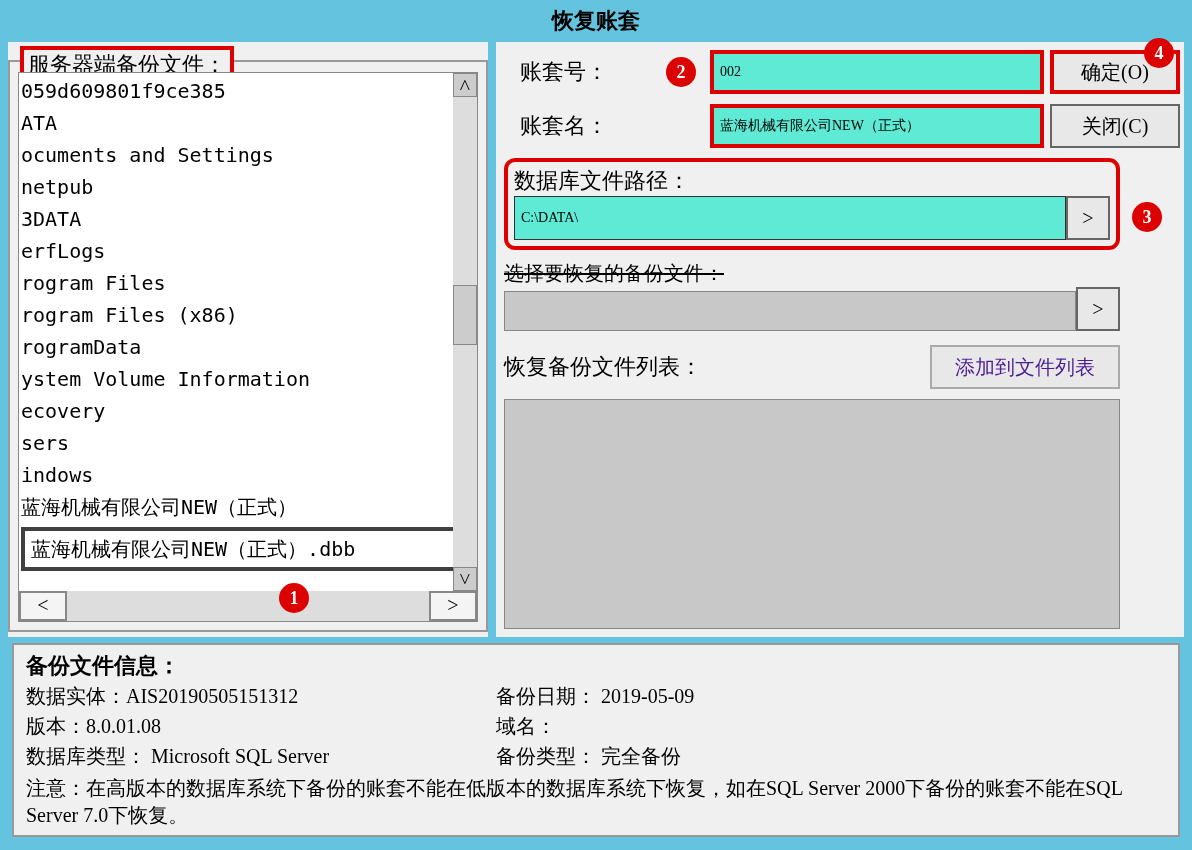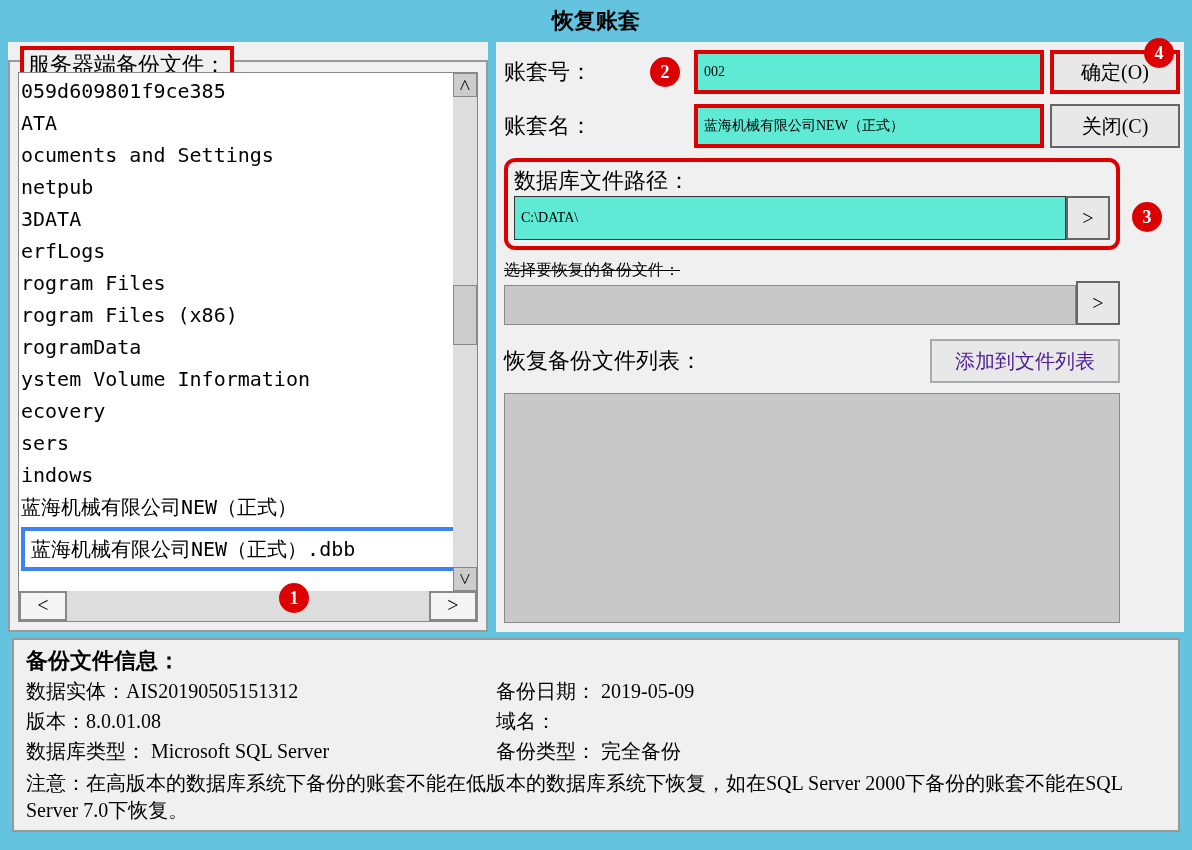--- a/index.html
+++ b/index.html
@@ -15,38 +15,38 @@
     .groupbox { border: 2px solid #999; position: relative; margin-top: 18px;
                 padding: 10px 8px 8px 8px; background: #f0f0f0; }
     .groupbox .legend { position: absolute; top: -16px; left: 10px; background: #f0f0f0;
                         padding: 0 4px; font-size: 22px; }
 
     .filelist-box { background: #fff; border: 1px solid #888; height: 550px; position: relative;
                     overflow: hidden; }
     .filelist-items { padding: 2px; font-family: Consolas, monospace; font-size: 20px;
                       line-height: 32px; }
     .filelist-items div { white-space: nowrap; }
-    .selected-file { border: 4px solid #3b82f6; margin: 4px 8px 4px 0; padding: 2px 6px;
+    .selected-file { border: 4px solid #404040; margin: 4px 8px 4px 0; padding: 2px 6px;
                      background: #fff; font-family: Consolas, monospace; font-size: 20px; }
 
     .vscroll { position: absolute; right: 0; top: 0; width: 24px; height: calc(100% - 30px);
                background: #ddd; display: flex; flex-direction: column; }
     .vscroll .arrow, .vscroll .thumb { background: #ccc; border: 1px solid #888;
                                         text-align: center; height: 24px; line-height: 22px; }
     .vscroll .track { flex: 1; position: relative; }
     .vscroll .thumb { position: absolute; width: 100%; }
 
     .hscroll { position: absolute; left: 0; bottom: 0; right: 0; height: 30px; background: #eee;
                display: flex; }
     .hscroll .hbtn { width: 48px; border: 2px solid #888; background: #f4f4f4;
                      text-align: center; line-height: 24px; }
     .hscroll .htrack { flex: 1; background: #ddd; }
 
     .row { display: flex; align-items: center; margin-bottom: 10px; gap: 6px; }
-    .row label { width: 140px; font-size: 22px; }
+    .row label { width: 140px; font-size: 22px; margin-left: 16px; }
     .input-box { height: 44px; background: #5eead4; border: 2px solid #333; padding: 4px 6px;
                  font-size: 14px; flex: 1; font-family: inherit; }
     .btn { width: 130px; height: 44px; background: #e8e8e8; border: 2px solid #666;
            font-size: 20px; cursor: pointer; font-family: inherit; }
     .btn.sq { width: 44px; }
 
     .path-row { display: flex; align-items: flex-end; gap: 0; }
     .path-row .input-box { flex: 1; }
 
     .backuplist { background: #c8c8c8; border: 1px solid #888; height: 40px; }
@@ -130,21 +130,21 @@
       <div class="path-row">
         <input class="input-box" style="border-width: 1px;" value="C:\DATA\">
         <button class="btn sq">
           <span>&gt;</span>
         </button>
       </div>
       <span class="red-badge" style="right:-46px; top:40px;">3</span>
     </div>
 
     <div style="margin-right:60px;">
-      <div style="text-decoration:line-through; font-size:16px;">选择要恢复的备份文件：</div>
+      <div style="text-decoration:line-through; font-size:20px;">选择要恢复的备份文件：</div>
       <div class="path-row">
         <div class="backuplist" style="flex:1;"></div>
         <button class="btn sq">
           <span>&gt;</span>
         </button>
       </div>
     </div>
 
     <div class="row" style="margin-top:14px; margin-right:60px;">
       <div style="font-size:22px; flex:1;">恢复备份文件列表：</div>

